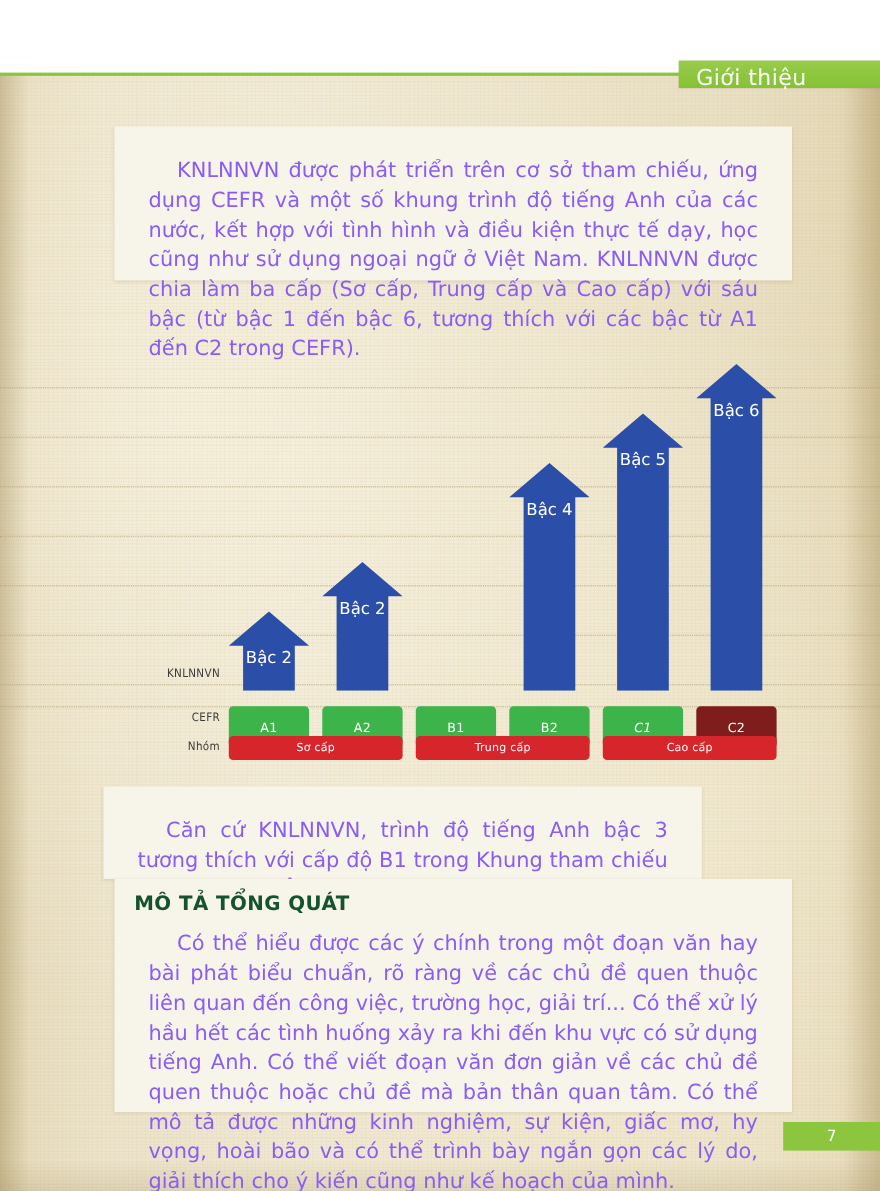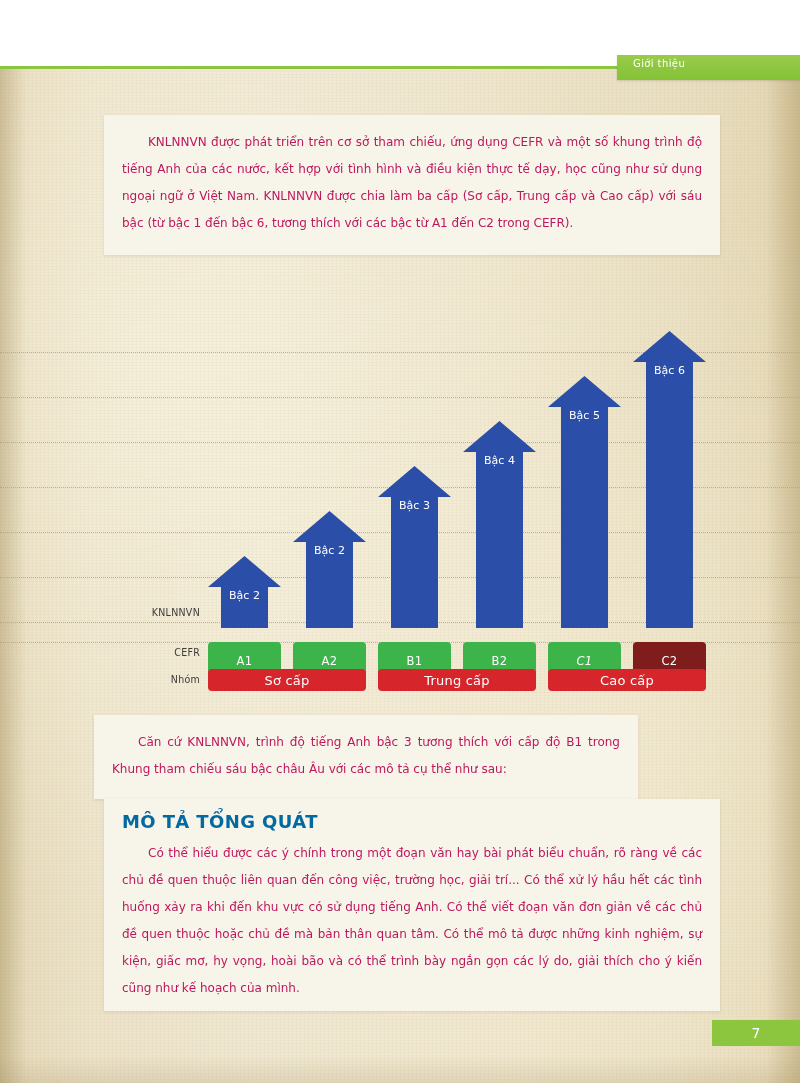--- a/index.html
+++ b/index.html
@@ -81,35 +81,35 @@
     width: 183px;
     height: 25px;
     background: linear-gradient(180deg, #9acb4c 0%, #8cc63e 55%, #86c238 100%);
     box-shadow: 0 1px 2px rgba(0,0,0,.12);
   }
   .header-tab-label {
     position: absolute;
     left: 16px;
     top: 3px;
     color: #ffffff;
-    font-size: 10px;
+    font-size: 20px;
     letter-spacing: .4px;
     white-space: nowrap;
   }
 
   
   .card {
     position: absolute;
     background: #f7f4ea;
     box-shadow: 0 1px 3px rgba(120,100,60,.18);
   }
   .card p {
-    margin: 0;
-    color: #be185d;
-    font-size: 12px;
+    margin: 13px;
+    color: #8b5cf6;
+    font-size: 19px;
     line-height: 27px;
     text-align: justify;
     text-justify: inter-word;
   }
   .card p.indent { text-indent: 26px; }
 
   #card-top {
     left: 104px;
     top: 115px;
     width: 616px;
@@ -128,21 +128,21 @@
   #card-bottom {
     left: 104px;
     top: 799px;
     width: 616px;
     height: 212px;
     padding: 4px 18px 0 18px;
     box-sizing: border-box;
   }
   .section-heading {
     margin: 8px 0 8px 0;
-    color: #0369a1;
+    color: #14532d;
     font-size: 18px;
     font-weight: bold;
     letter-spacing: .4px;
   }
 
   
   #chart {
     position: absolute;
     left: 0;
     top: 330px;
@@ -172,21 +172,21 @@
     position: absolute;
     bottom: 0;
   }
   .arrow svg { display: block; }
   .arrow-label {
     position: absolute;
     left: 0;
     width: 100%;
     text-align: center;
     color: #ffffff;
-    font-size: 11px;
+    font-size: 15px;
     white-space: nowrap;
     pointer-events: none;
   }
   .cefr-box {
     position: absolute;
     height: 38px;
     background: #3cb44a;
     border-radius: 4px;
     color: #ffffff;
     font-size: 11.5px;
@@ -194,21 +194,21 @@
     align-items: center;
     justify-content: center;
     letter-spacing: .3px;
   }
   .group-box {
     position: absolute;
     height: 22px;
     background: #d6252b;
     border-radius: 4px;
     color: #ffffff;
-    font-size: 13px;
+    font-size: 10px;
     display: flex;
     align-items: center;
     justify-content: center;
     letter-spacing: .2px;
   }
 
   
   .page-number-box {
     position: absolute;
     left: 712px;
@@ -261,26 +261,20 @@
           <polygon points="36.5,0 73,31 60,31 60,72 13,72 13,31 0,31" fill="#2b4ea8"></polygon>
         </svg>
         <div class="arrow-label" style="top: 33px;">Bậc 2</div>
       </div>
       <div class="arrow" style="left: 293px; width: 73px; height: 117px; top: 181px;">
         <svg width="73" height="117" viewBox="0 0 73 117">
           <polygon points="36.5,0 73,31 60,31 60,117 13,117 13,31 0,31" fill="#2b4ea8"></polygon>
         </svg>
         <div class="arrow-label" style="top: 33px;">Bậc 2</div>
       </div>
-      <div class="arrow" style="left: 378px; width: 73px; height: 162px; top: 136px;">
-        <svg width="73" height="162" viewBox="0 0 73 162">
-          <polygon points="36.5,0 73,31 60,31 60,162 13,162 13,31 0,31" fill="#2b4ea8"></polygon>
-        </svg>
-        <div class="arrow-label" style="top: 33px;">Bậc 3</div>
-      </div>
       <div class="arrow" style="left: 463px; width: 73px; height: 207px; top: 91px;">
         <svg width="73" height="207" viewBox="0 0 73 207">
           <polygon points="36.5,0 73,31 60,31 60,207 13,207 13,31 0,31" fill="#2b4ea8"></polygon>
         </svg>
         <div class="arrow-label" style="top: 33px;">Bậc 4</div>
       </div>
       <div class="arrow" style="left: 548px; width: 73px; height: 252px; top: 46px;">
         <svg width="73" height="252" viewBox="0 0 73 252">
           <polygon points="36.5,0 73,31 60,31 60,252 13,252 13,31 0,31" fill="#2b4ea8"></polygon>
         </svg>

